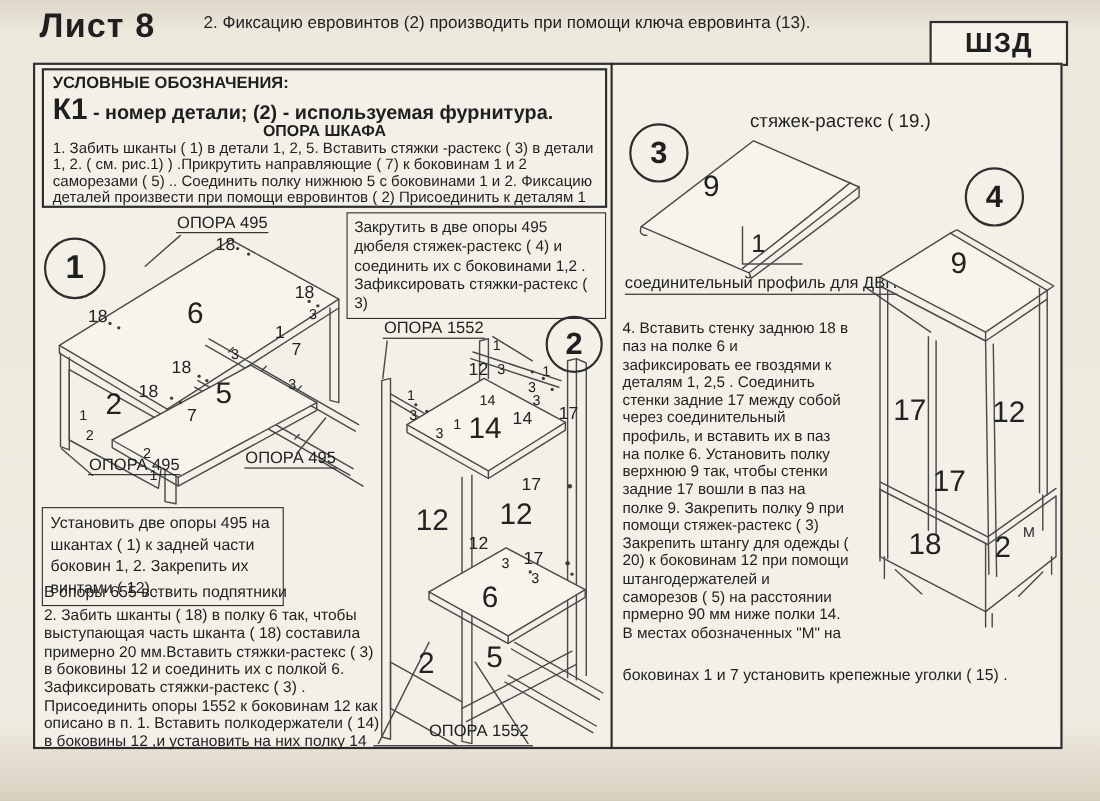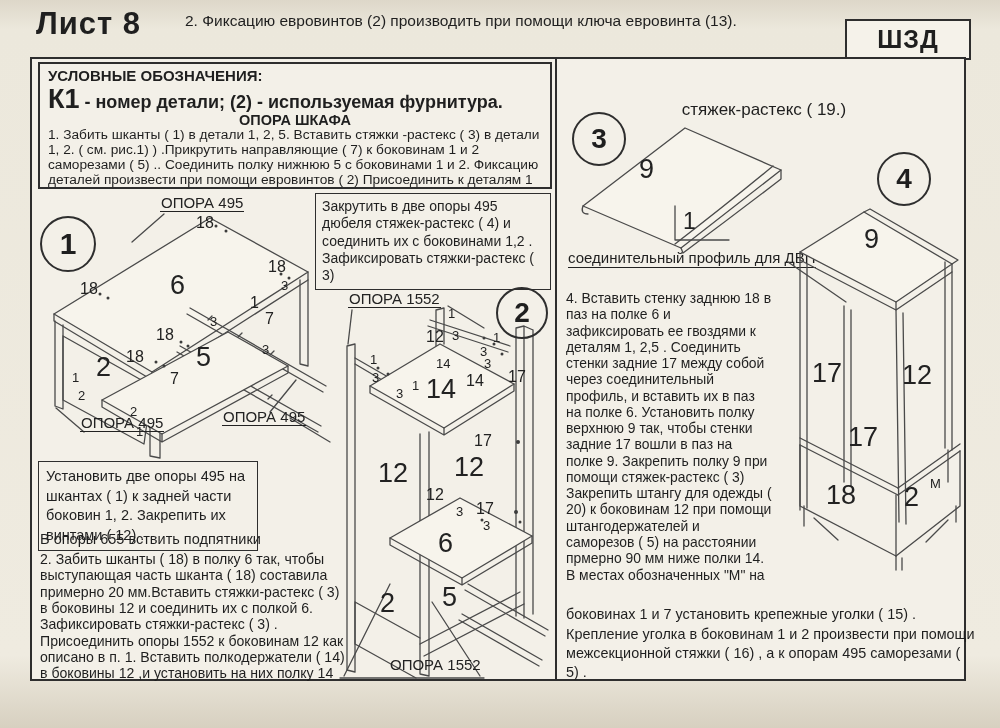--- a/index.html
+++ b/index.html
@@ -72,21 +72,20 @@
 
   <div class="abs callout1">Закрутить в две опоры 495 дюбеля стяжек-растекс  ( 4)   и соединить их с боковинами 1,2 . Зафиксировать стяжки-растекс  ( 3)</div>
   <div class="abs oporabox">Установить две опоры 495 на шкантах ( 1)   к задней части боковин 1, 2. Закрепить их винтами  ( 12)  .</div>
   <div class="abs podp">В опоры 655 вствить подпятники</div>
   <div class="abs step2">2. Забить шканты  ( 18)   в полку 6 так, чтобы выступающая часть шканта  ( 18)   составила примерно 20 мм.Вставить стяжки-растекс ( 3)  в боковины 12 и соединить их с полкой 6. Зафиксировать стяжки-растекс  ( 3)  . Присоединить опоры 1552 к боковинам 12 как описано в п. 1. Вставить полкодержатели  ( 14) в боковины 12 ,и установить на них полку 14</div>
 
   <div class="abs step3b">стяжек-растекс  ( 19.)</div>
   <div class="abs profile">соединительный профиль для ДВП</div>
   <div class="abs step4">4. Вставить стенку заднюю 18 в паз на полке 6 и зафиксировать ее гвоздями к деталям 1, 2,5 . Соединить стенки задние 17 между собой через соединительный профиль, и вставить их в паз на полке 6. Установить полку верхнюю 9 так, чтобы стенки задние 17 вошли в паз на полке 9. Закрепить полку 9 при помощи стяжек-растекс ( 3)  Закрепить  штангу для одежды ( 20)   к боковинам 12 при помощи штангодержателей и саморезов  ( 5)  на расстоянии прмерно 90 мм ниже полки 14. В местах обозначенных "М" на</div>
   <div class="abs step4wide">боковинах 1 и 7 установить крепежные уголки  ( 15)  .</div>
-  <div class="abs tail">Крепление уголка в боковинам 1 и 2 произвести при помощи межсекционной стяжки  ( 16)  , а к опорам 495 саморезами  ( 5)  .</div>
 
   <div class="diag" id="d1" style="left:38px;top:192px;width:294px;height:268px;">
     <svg width="294" height="268" viewBox="0 0 294 268">
       <path class="ln" d="M126,22 L94,50"></path>
       <path class="panel" d="M16,122 L172,26 L270,80 L114,180 Z"></path>
       <path class="ln" d="M16,122 L16,129 L114,188 L114,180 M270,80 L270,88 L114,188"></path>
       <path class="ln" d="M17,129 L17,214 M25,133 L25,217 M17,214 L25,217"></path>
       <path class="ln" d="M262,88 L262,172 M270,88 L270,174 M262,172 L270,174"></path>
       <path class="ln" d="M152,116 L288,194 M149,122 L285,200 M142,154 L283,234 M139,160 L280,240"></path>
       <path class="ln" d="M170,128 L174,124 M200,145 L204,141 M232,163 L236,159 M162,168 L166,164 M196,188 L200,184 M230,207 L234,203"></path>

